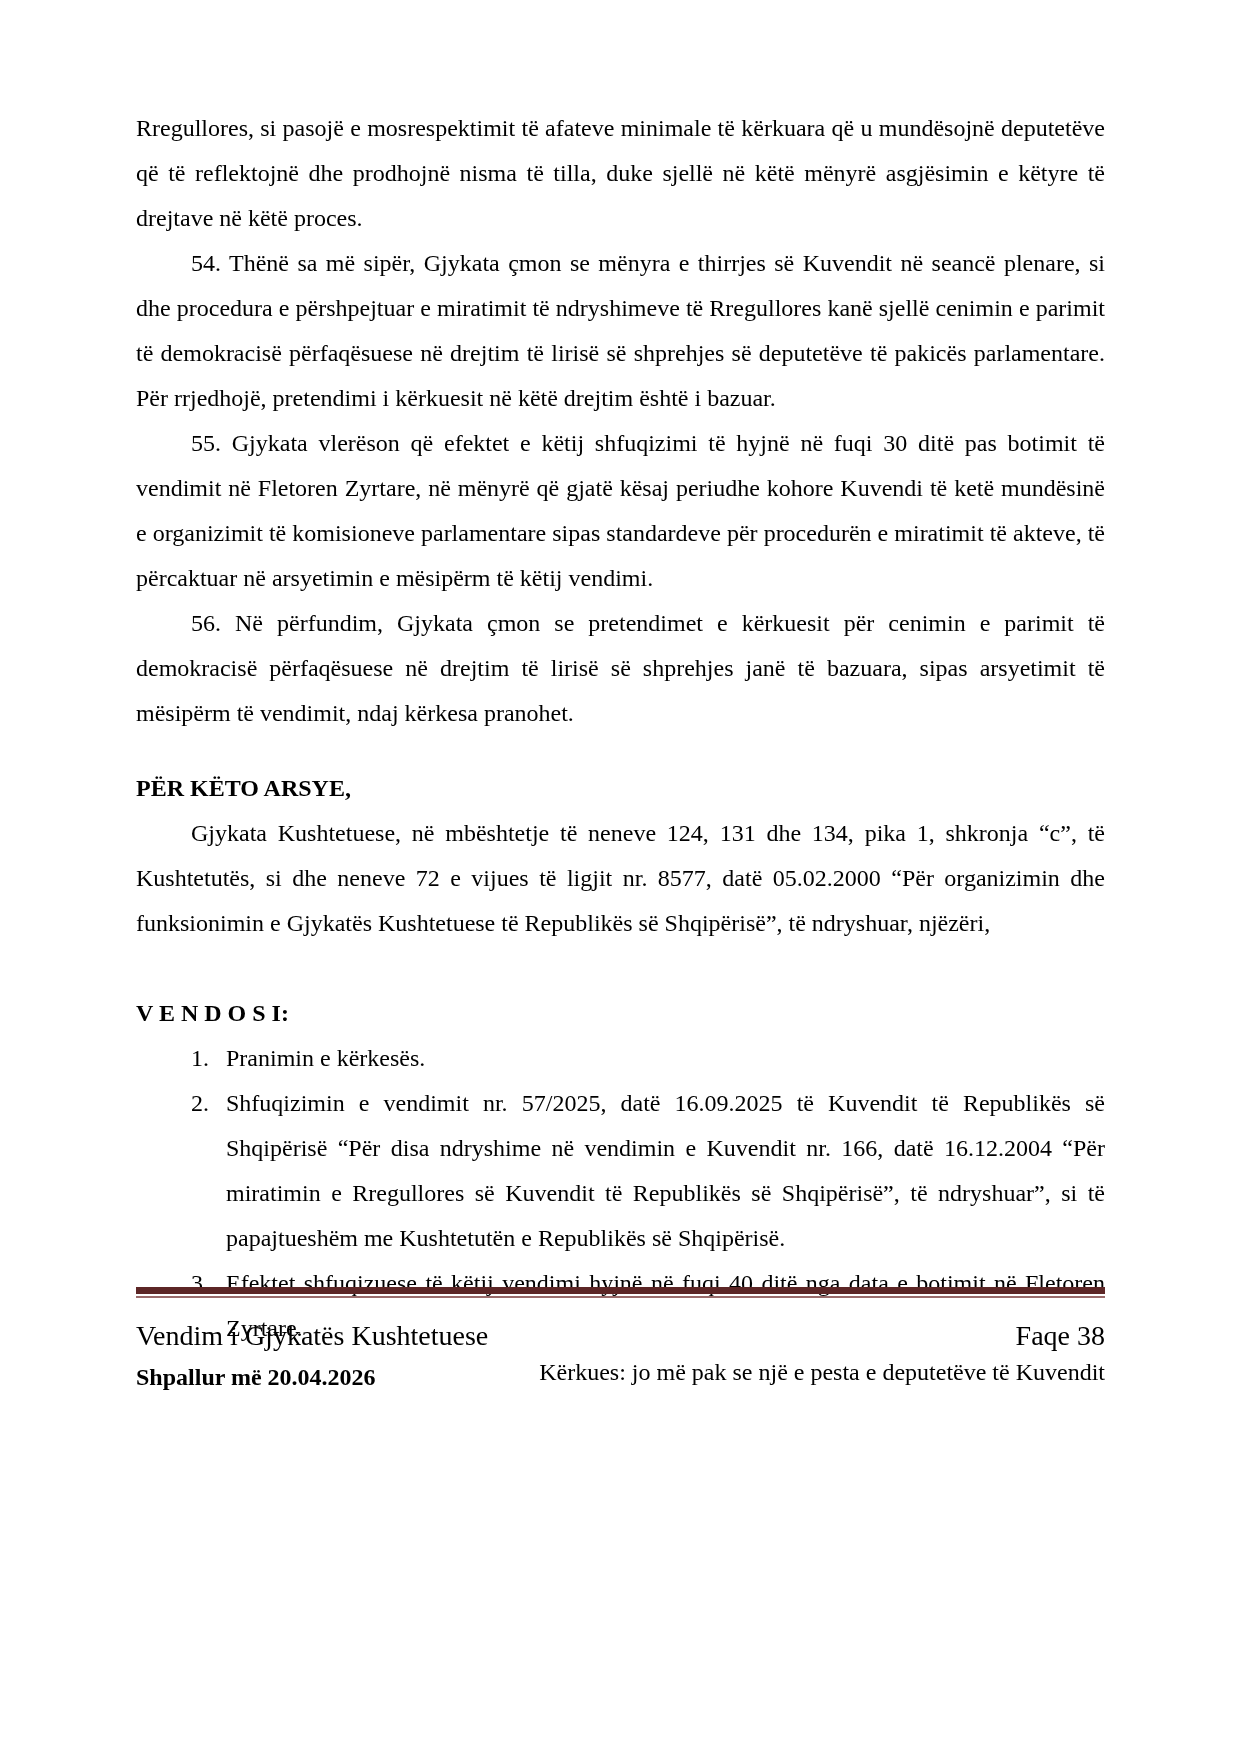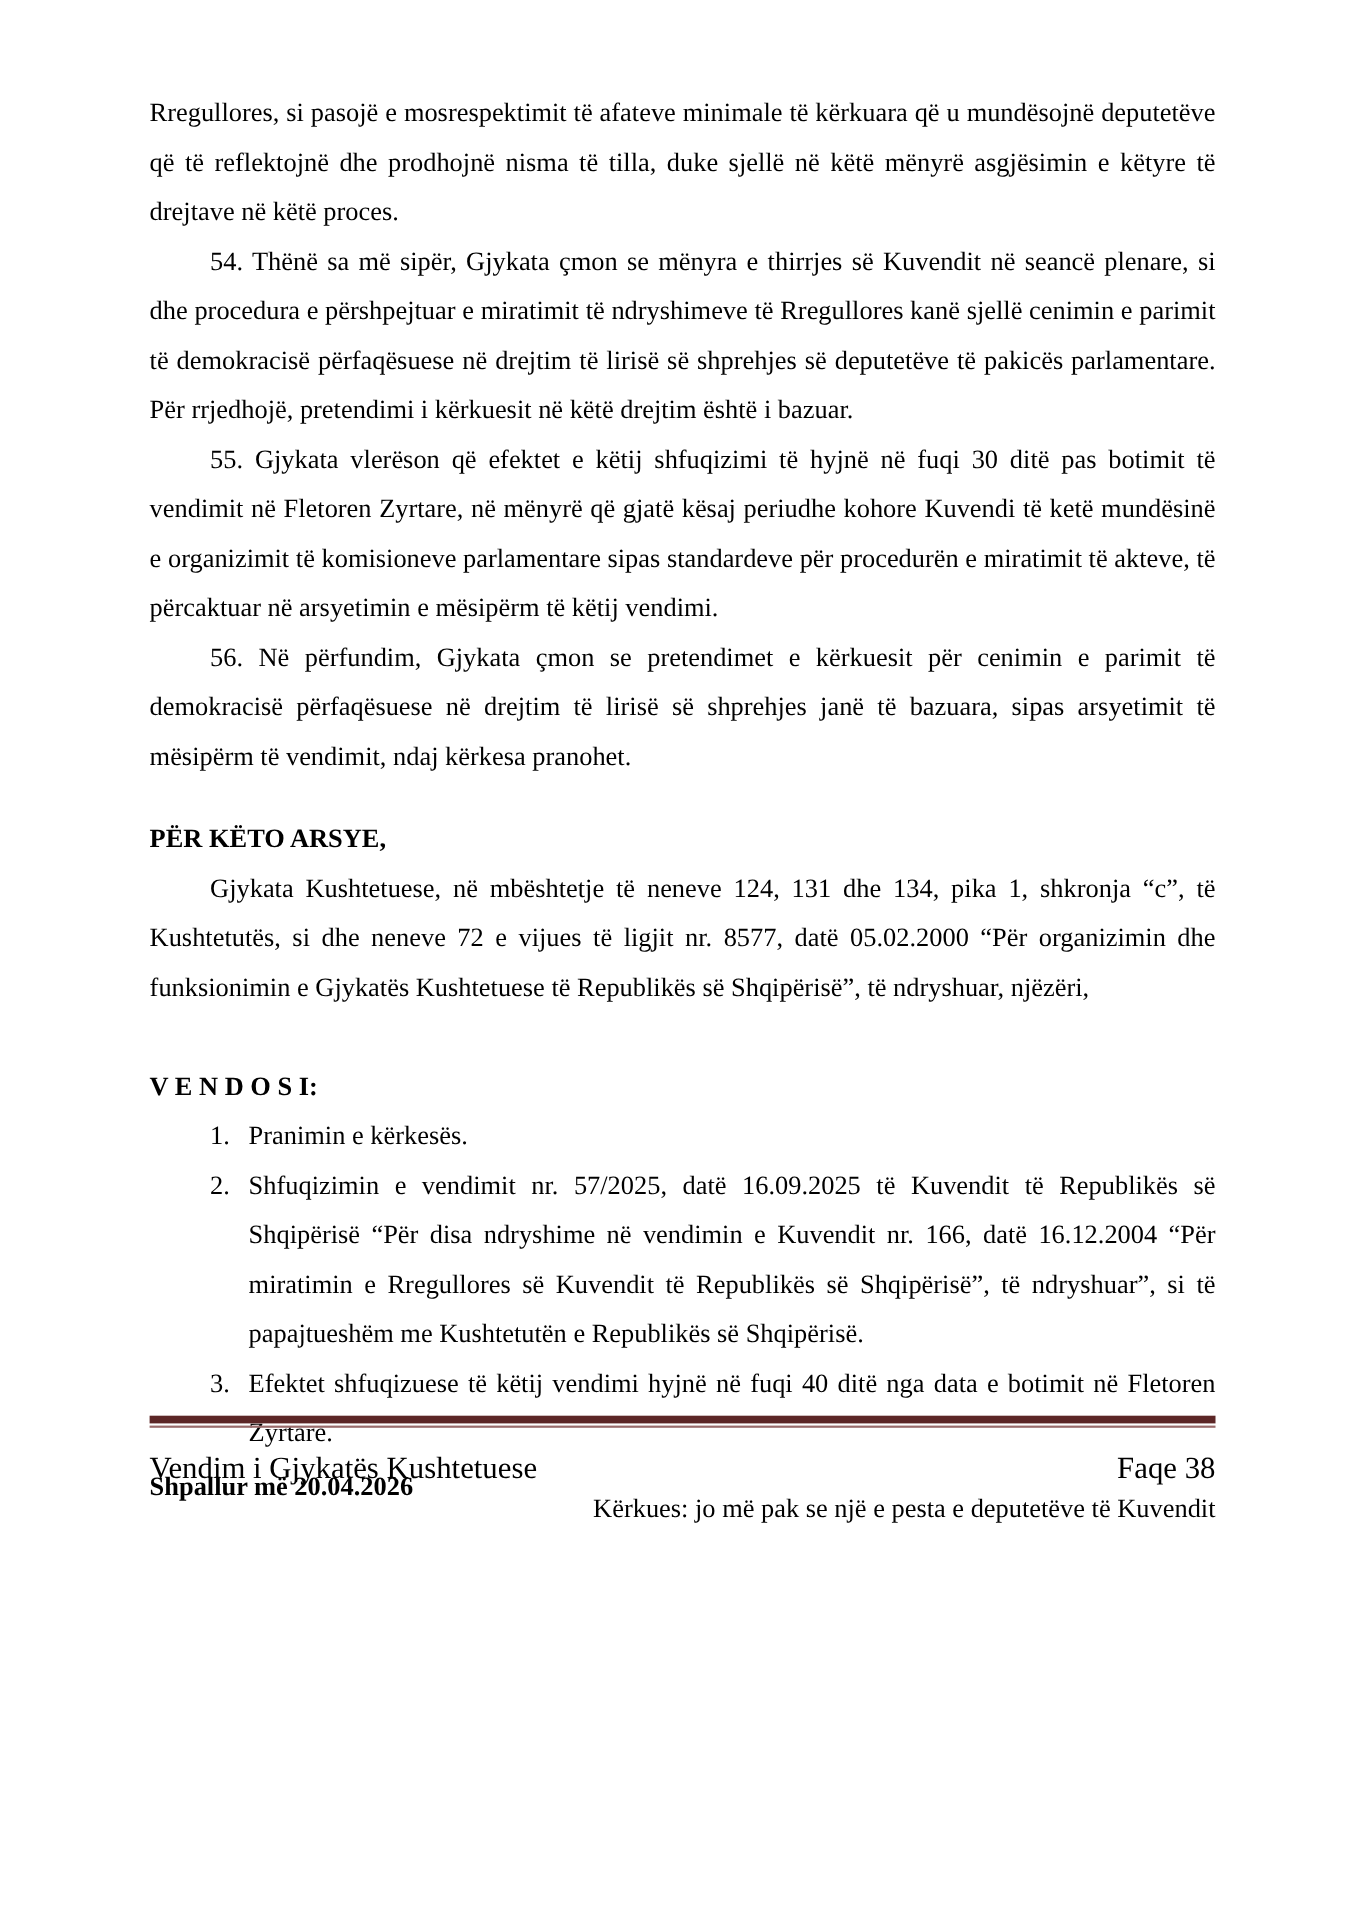--- a/index.html
+++ b/index.html
@@ -8,21 +8,21 @@
     background: #ffffff;
   }
   .page {
     position: relative;
     width: 1241px;
     height: 1420px;
     background: #ffffff;
     color: #000000;
     font-family: "Liberation Serif", "DejaVu Serif", serif;
     box-sizing: border-box;
-    padding: 81px 136px 0 136px;
+    padding: 106px 136px 0 136px;
     overflow: hidden;
   }
   .para {
     margin: 0;
     font-size: 24px;
     line-height: 45px;
     text-align: justify;
   }
   .para.indent {
     text-indent: 55px;

